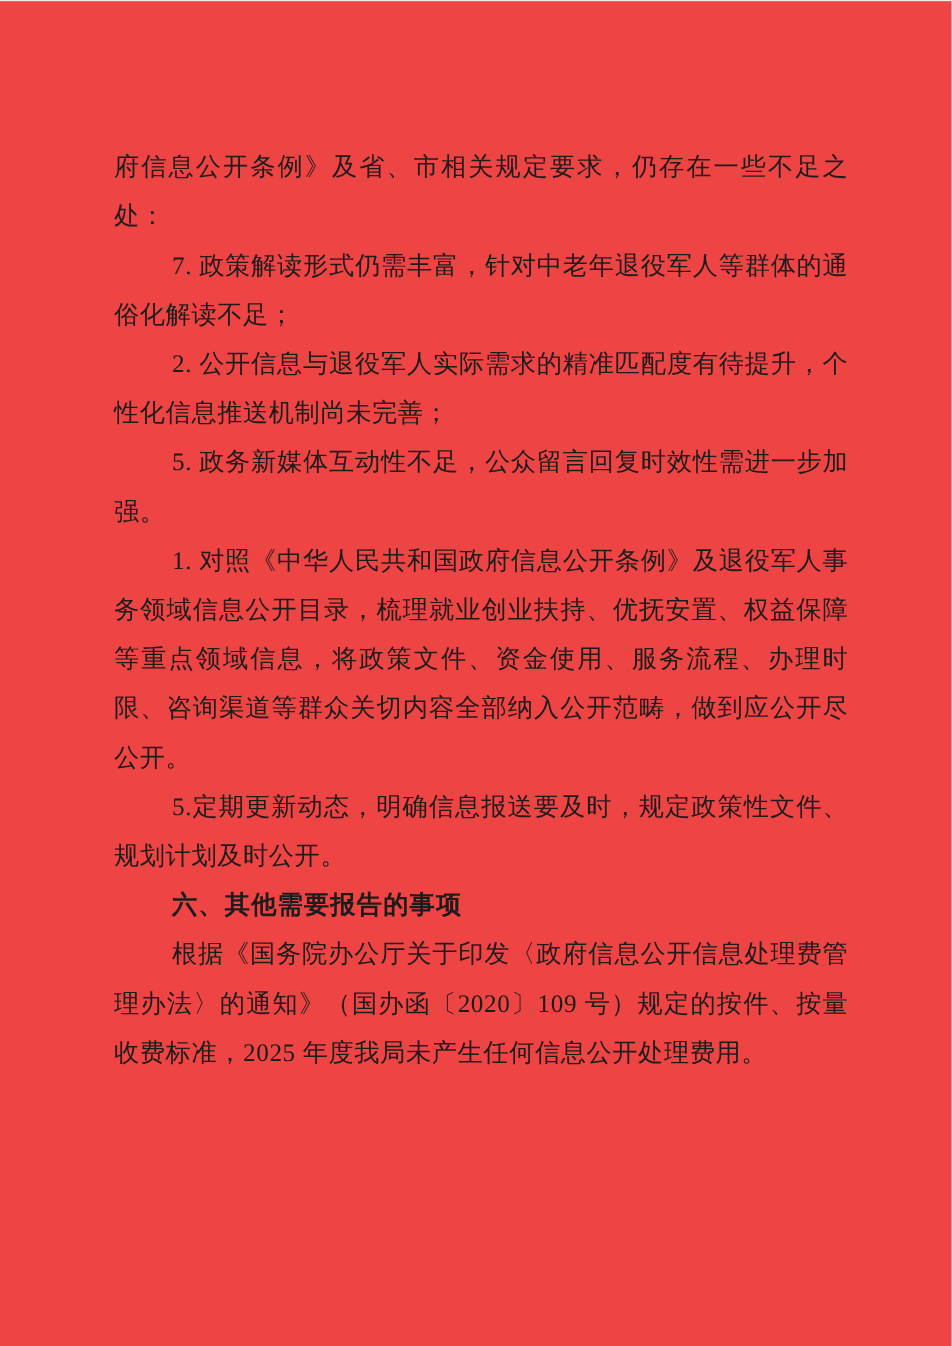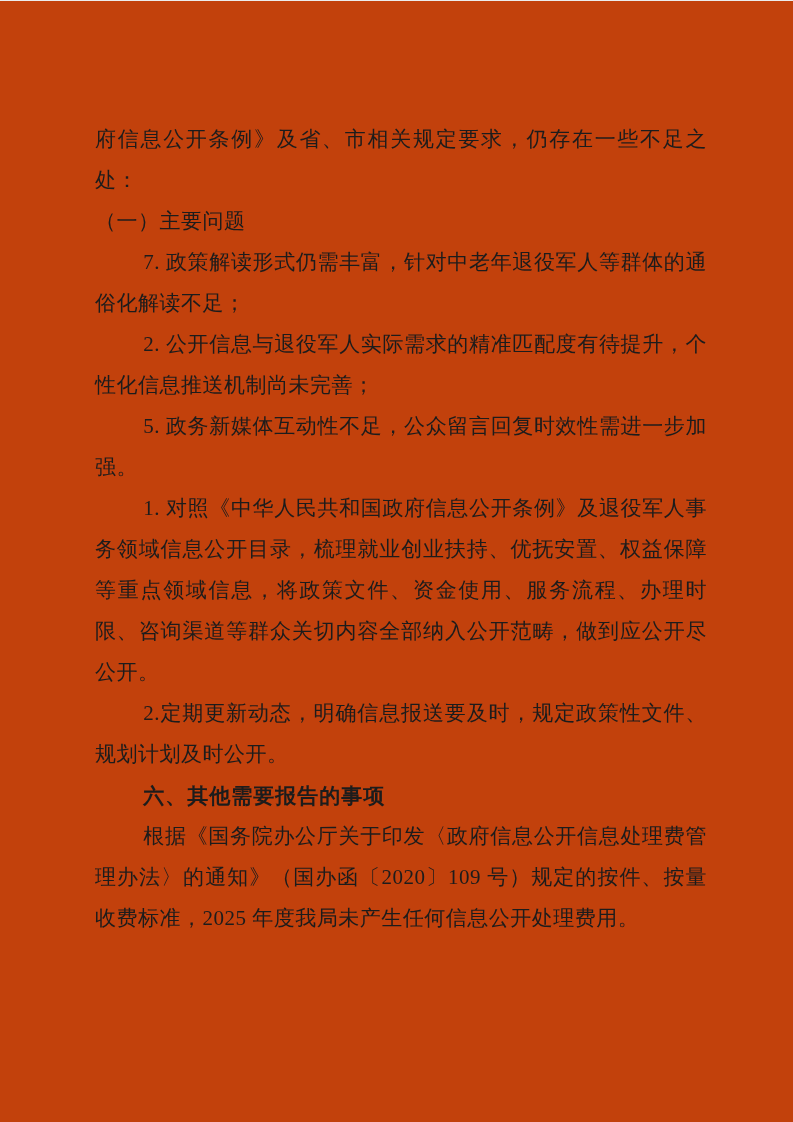--- a/index.html
+++ b/index.html
@@ -5,21 +5,21 @@
   html, body {
     margin: 0;
     padding: 0;
     background: #ffffff;
   }
   .page {
     position: relative;
     width: 793px;
     height: 1122px;
     margin: 0 auto;
-    background: #c2410c;
+    background: #ef4444;
     border-top: 1px solid #ececec;
     box-sizing: border-box;
     overflow: hidden;
     font-family: "Liberation Serif", "DejaVu Serif", serif;
     color: #1c1c1c;
   }
   .content {
     position: absolute;
     top: 118px;
     left: 95px;
@@ -44,22 +44,21 @@
     font-weight: 700;
     letter-spacing: 1px;
   }
 </style>
 </head>
 <body>
 
 <div class="page">
   <div class="content">
     <p class="flush">府信息公开条例》及省、市相关规定要求，仍存在一些不足之处：</p>
-    <p class="flush">（一）主要问题</p>
     <p class="indent">7. 政策解读形式仍需丰富，针对中老年退役军人等群体的通俗化解读不足；</p>
     <p class="indent">2. 公开信息与退役军人实际需求的精准匹配度有待提升，个性化信息推送机制尚未完善；</p>
     <p class="indent">5. 政务新媒体互动性不足，公众留言回复时效性需进一步加强。</p>
     <p class="indent">1. 对照《中华人民共和国政府信息公开条例》及退役军人事务领域信息公开目录，梳理就业创业扶持、优抚安置、权益保障等重点领域信息，将政策文件、资金使用、服务流程、办理时限、咨询渠道等群众关切内容全部纳入公开范畴，做到应公开尽公开。</p>
-    <p class="indent">2.定期更新动态，明确信息报送要及时，规定政策性文件、规划计划及时公开。</p>
+    <p class="indent">5.定期更新动态，明确信息报送要及时，规定政策性文件、规划计划及时公开。</p>
     <p class="indent section-heading">六、其他需要报告的事项</p>
     <p class="indent">根据《国务院办公厅关于印发〈政府信息公开信息处理费管理办法〉的通知》（国办函〔2020〕109 号）规定的按件、按量收费标准，2025 年度我局未产生任何信息公开处理费用。</p>
   </div>
 </div>
 
 </body></html>

